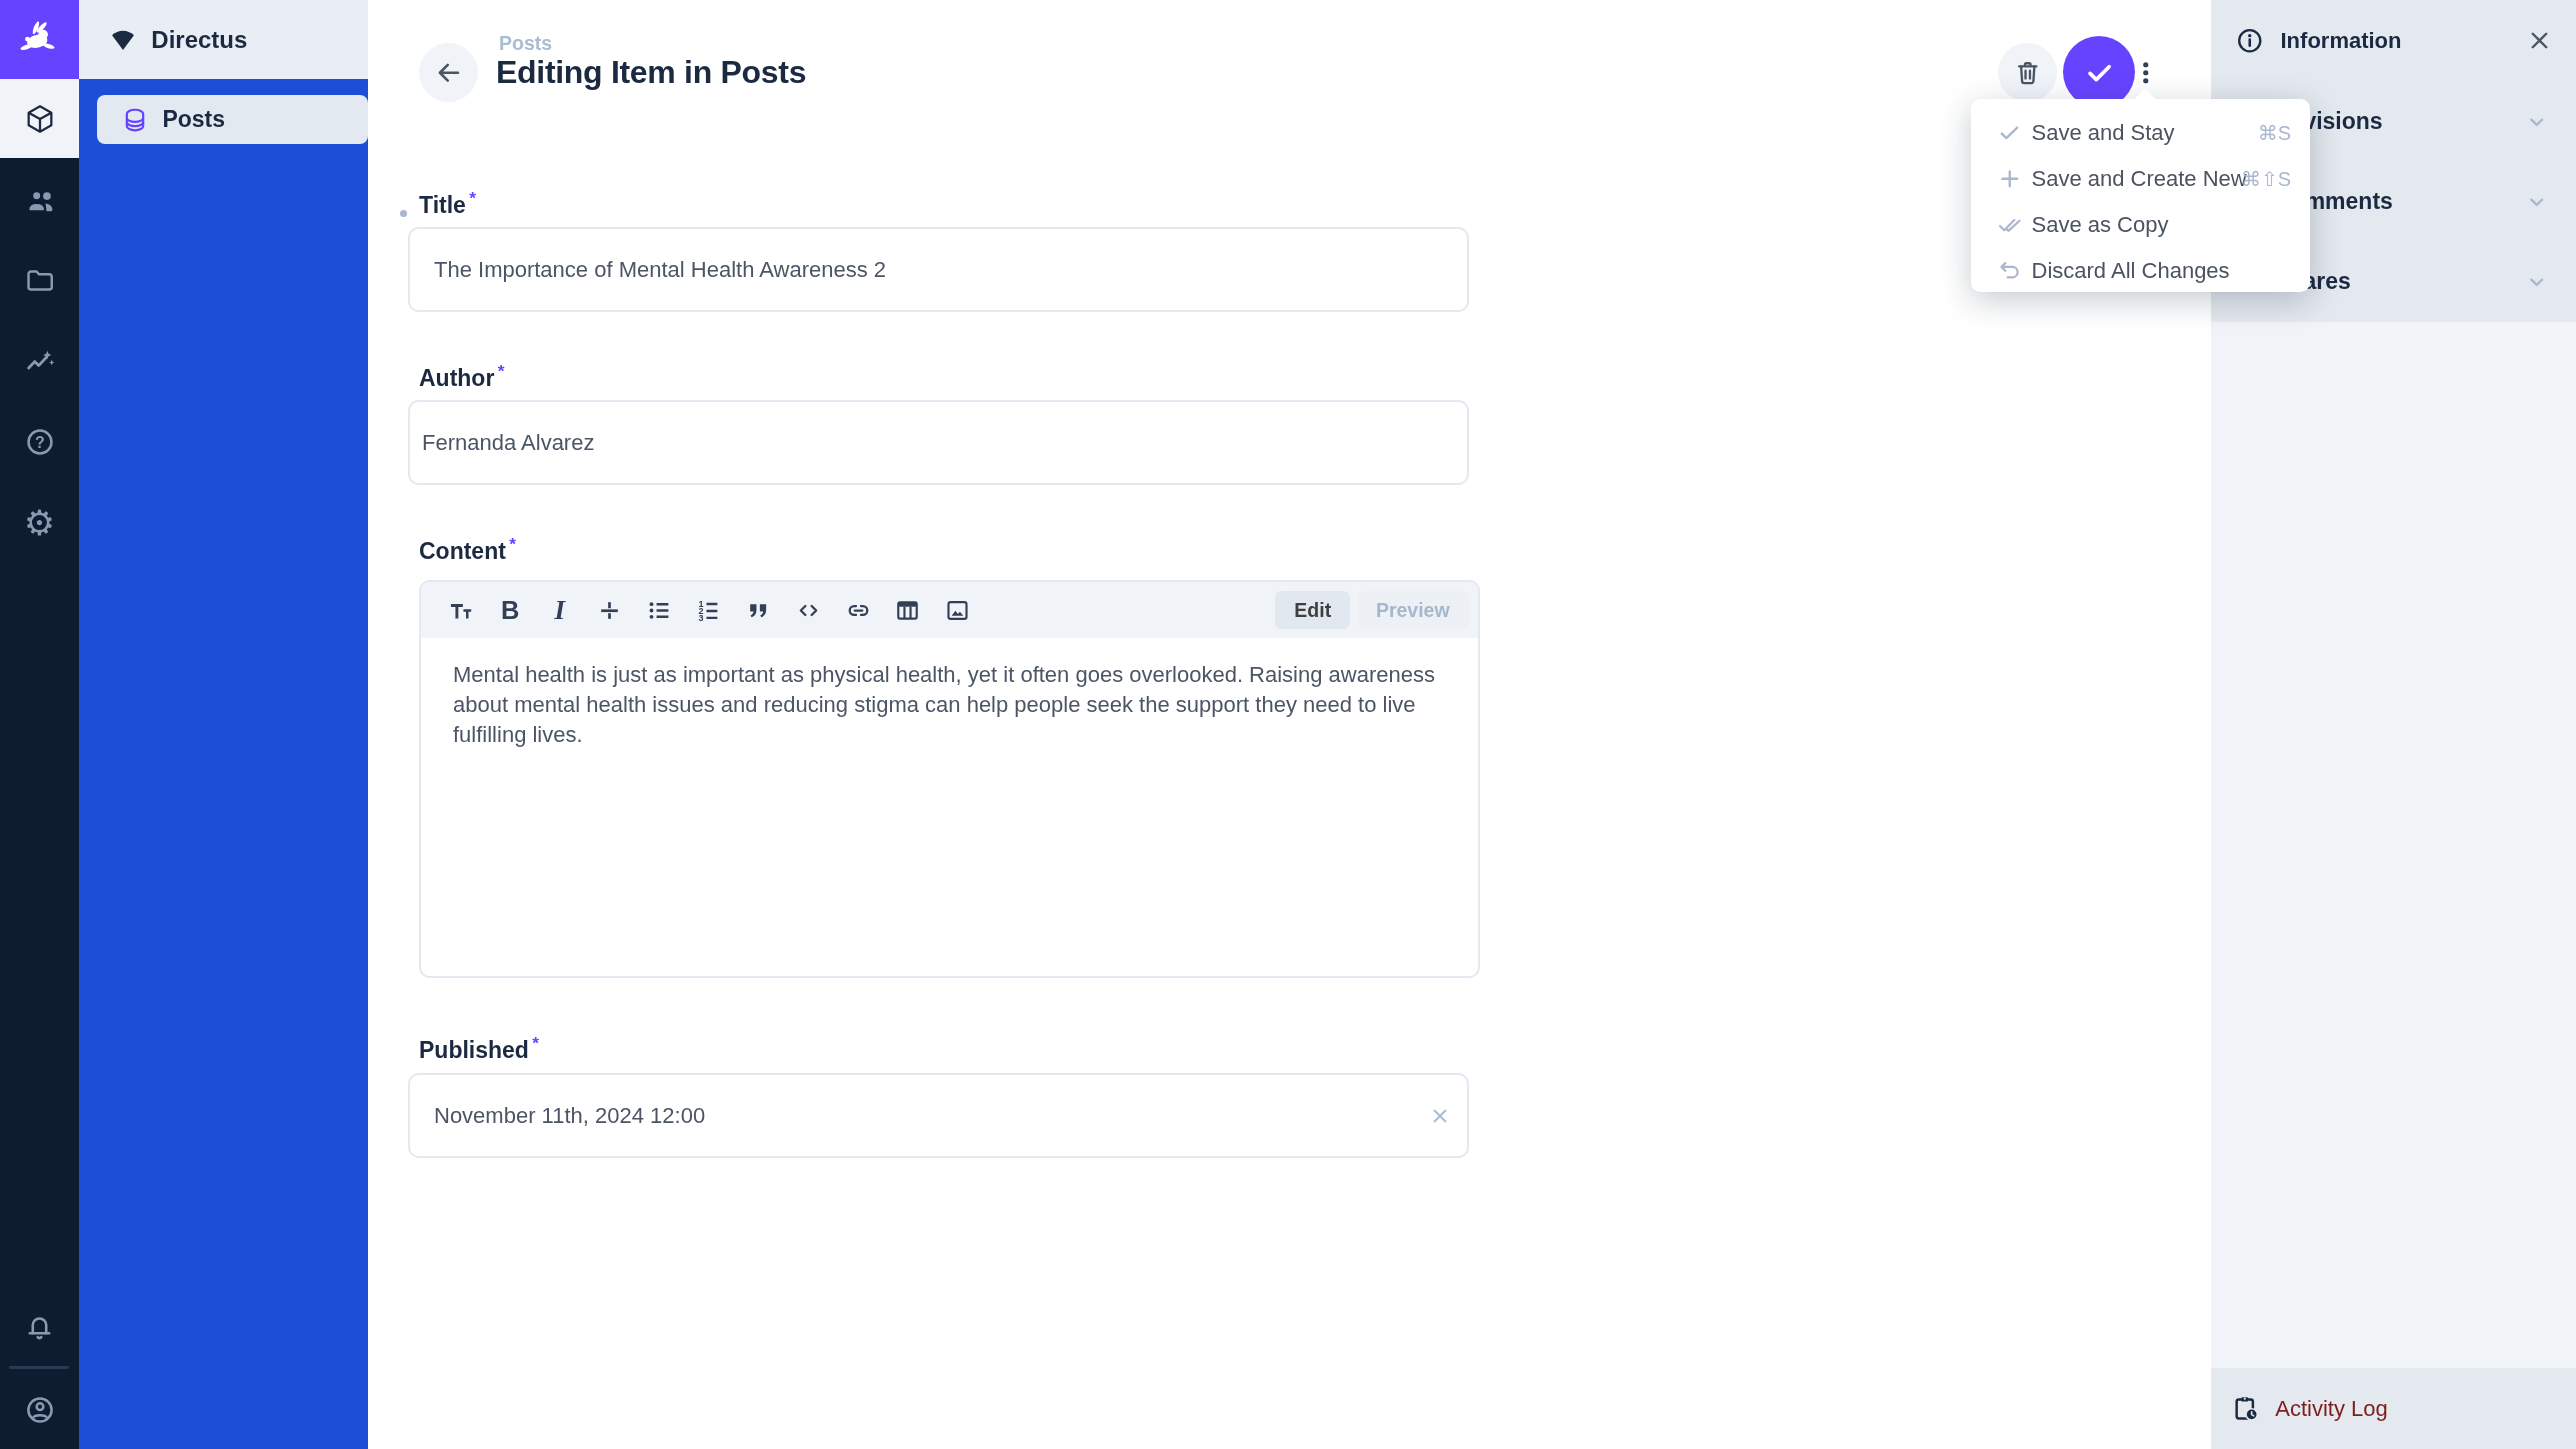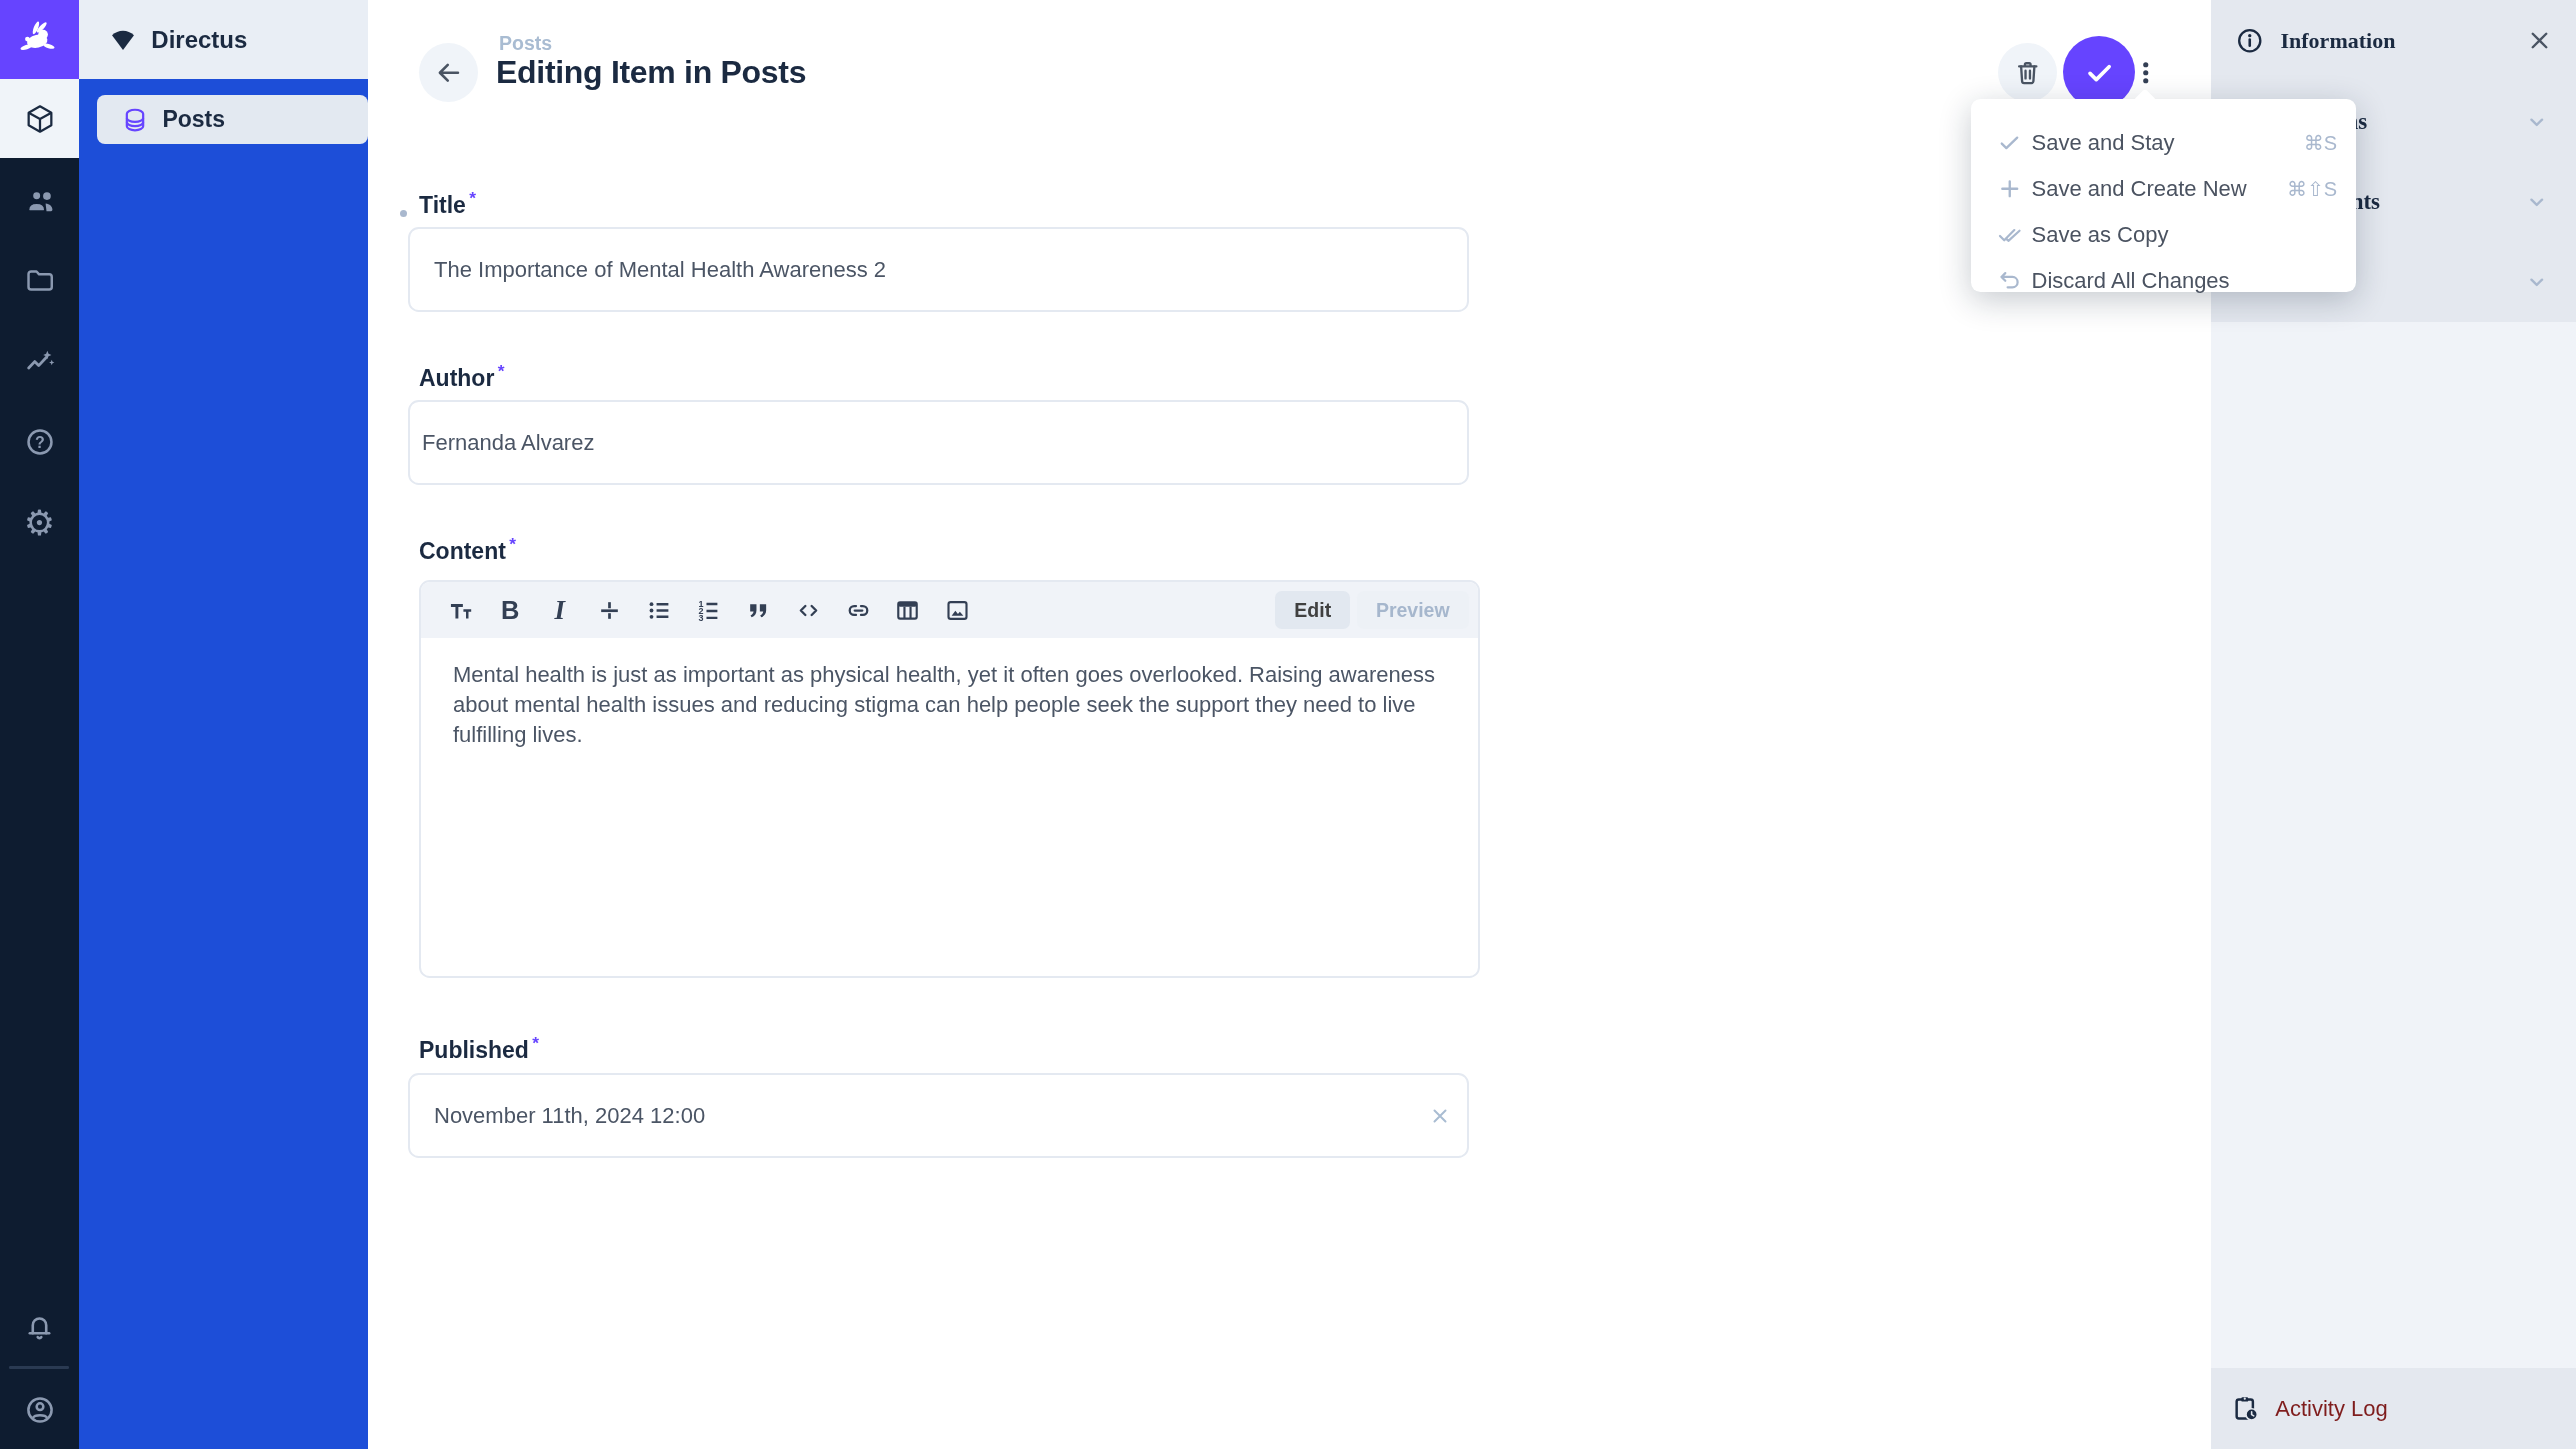--- a/index.html
+++ b/index.html
@@ -47,34 +47,34 @@
   .tb-tabs { position:absolute; right:9.4px; top:9.4px; height:38px; display:flex; gap:6.7px; }
   .tb-tab { height:38px; padding:0 19px; border-radius:6.7px; display:flex; align-items:center; font-size:19.5px; font-weight:600; cursor:pointer; }
   .tb-tab.active { background:#E2E8F0; color:#404040; }
   .tb-tab.idle { background:#EDF1F6; color:#A6B7CD; }
   .editor-body { position:absolute; left:32px; right:32px; top:78px; font-size:22px; line-height:30px; color:#4B5565; }
 
   .clear-x { position:absolute; left:1424px; top:1100px; width:32px; height:32px; color:#A9BCD2; cursor:pointer; display:flex; align-items:center; justify-content:center; }
 
   
   .rpanel { position:absolute; left:2211px; top:0; width:365px; height:1449px; background:#F0F3F8; }
-  .rpanel-top { position:absolute; left:0; top:0; width:365px; height:322px; background:#E4E8EF;font-family:Liberation Serif, serif; }
+  .rpanel-top { position:absolute; left:0; top:0; width:365px; height:322px; background:#E4E8EF; }
   .rp-header { position:absolute; left:0; top:0; width:365px; height:81px; display:flex; align-items:center; }
   .rp-header .ic { margin-left:24px; color:#1B2A41; }
   .rp-header .label { margin-left:16px; font-size:22px; font-weight:600; color:#1B2A41; }
   .rp-close { position:absolute; right:21.5px; top:25.5px; width:29.5px; height:29.5px; color:#4A5463; cursor:pointer; display:flex; align-items:center; justify-content:center; }
   .rp-row { position:absolute; left:0; width:365px; height:81px; display:flex; align-items:center; cursor:pointer; }
   .rp-row .label { margin-left:63px; font-size:23px; font-weight:600; color:#1B2A41; }
   .rp-row .chev { position:absolute; right:27px; color:#A9B8CE; }
   .rp-footer { position:absolute; left:0; bottom:0; width:365px; height:81px; background:#E4E8EF; display:flex; align-items:center; cursor:pointer; }
   .rp-footer .ic { margin-left:20px; color:#1B2A41; }
   .rp-footer .label { margin-left:14.8px; font-size:22px; font-weight:400; color:#7f1d1d; }
 
   
-  .menu { position:absolute; left:1971px; top:99px; width:385px; height:193px; background:#fff; border-radius:9.4px; box-shadow:0 8px 32px rgba(16,32,56,.24); z-index:50; padding-top:21px; }
+  .menu { position:absolute; left:1971px; top:99px; width:339px; height:193px; background:#fff; border-radius:9.4px; box-shadow:0 8px 32px rgba(16,32,56,.24); z-index:50; padding-top:11px; }
   .menu-notch { position:absolute; left:166px; top:-6.7px; width:16px; height:16px; background:#fff; transform:rotate(45deg); border-radius:2.7px; }
   .menu-item { position:relative; height:46px; display:flex; align-items:center; cursor:pointer; }
   .menu-item .ic { margin-left:25.5px; width:27px; color:#A9B8CE; display:flex; justify-content:center; }
   .menu-item .label { margin-left:8px; font-size:22px; color:#4B5361; }
   .menu-item .shortcut { position:absolute; right:19px; font-size:20px; color:#A9B8CE; }
 
   svg { display:block; }
 </style>
 </head>
 <body>

